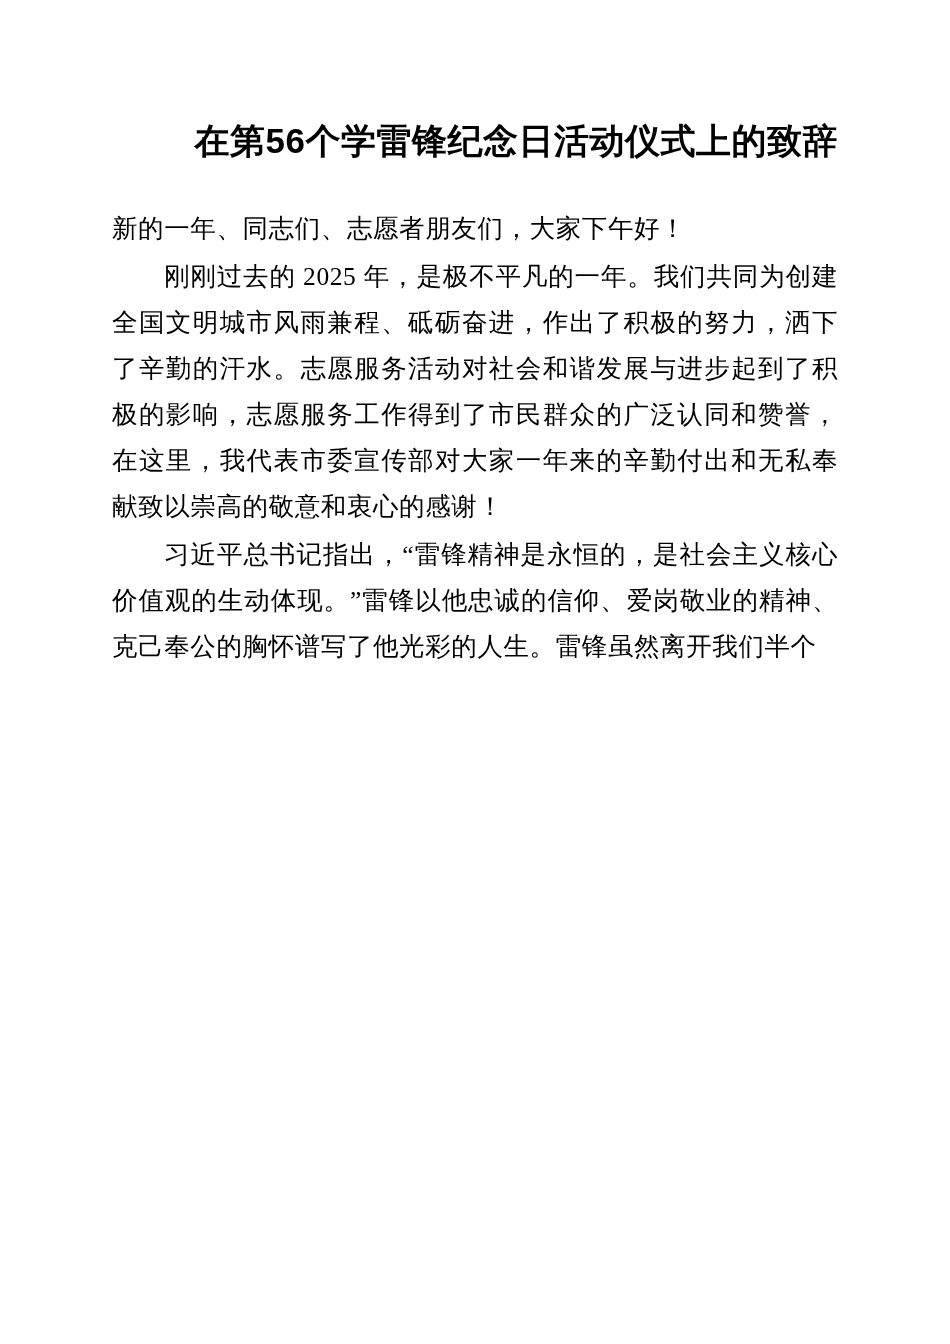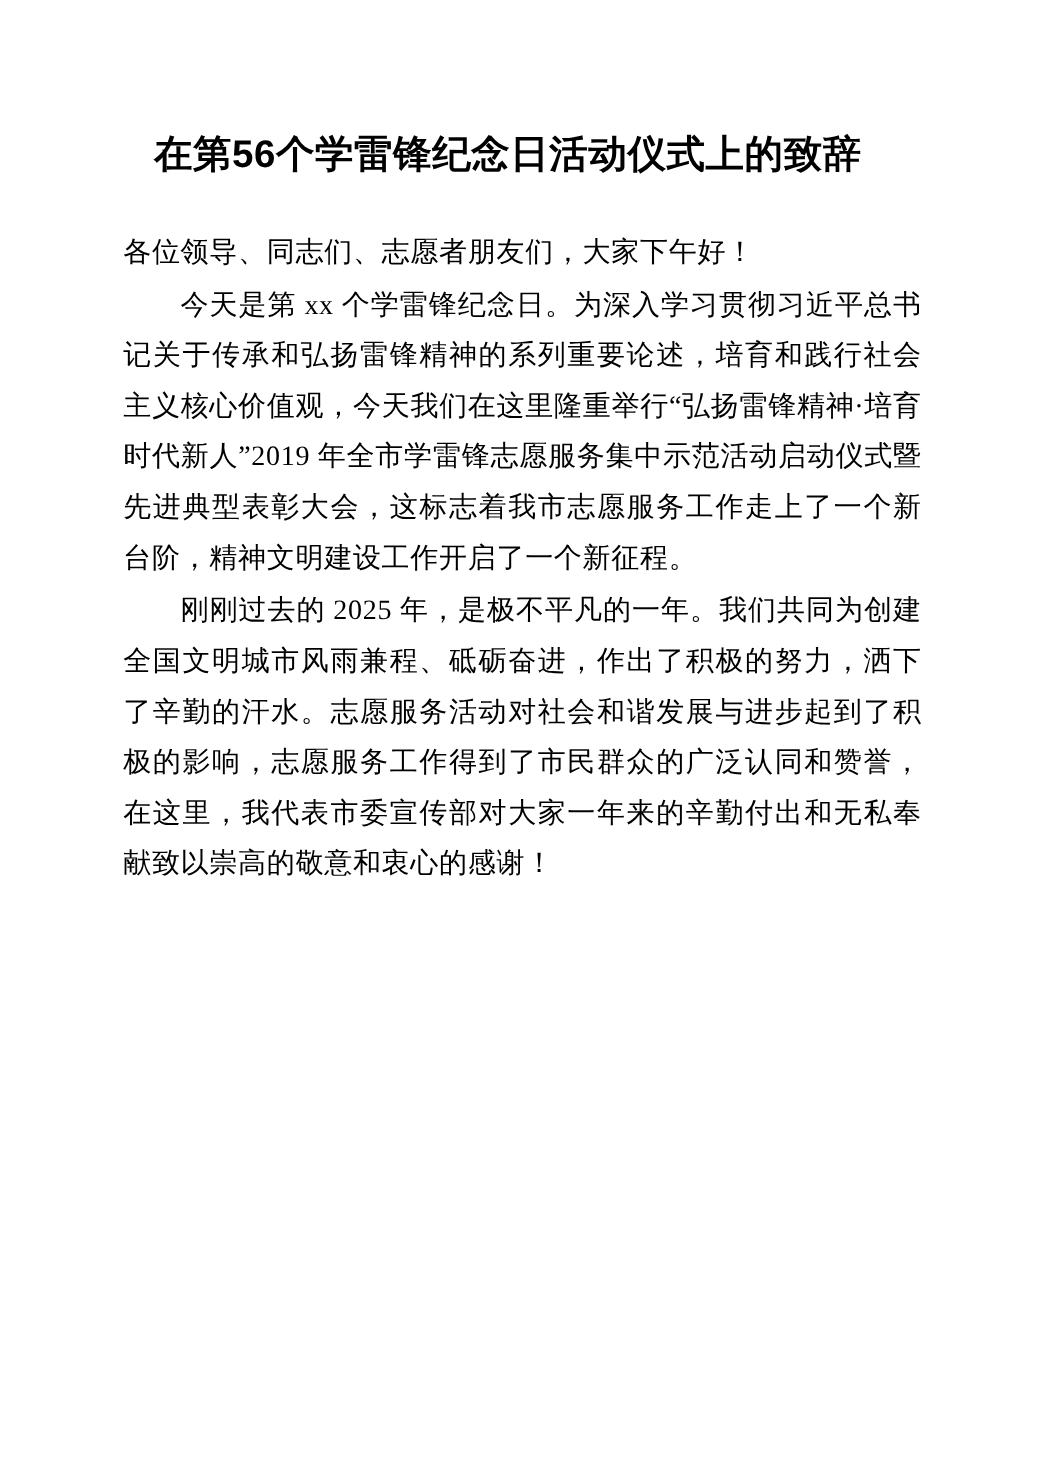--- a/index.html
+++ b/index.html
@@ -21,21 +21,21 @@
     padding: 118px 112px 0 112px;
     background: #ffffff;
     position: relative;
   }
   .doc-title {
     font-family: "Liberation Sans", "DejaVu Sans", sans-serif;
     font-weight: bold;
     font-size: 35px;
     line-height: 1.3;
     letter-spacing: 0.5px;
-    text-align: left;
+    text-align: right;
     margin: 0 0 42px 28px;
     color: #000;
   }
   .para {
     font-size: 25.5px;
     line-height: 46px;
     text-align: justify;
     text-justify: inter-ideograph;
     margin: 0 0 2px 0;
     letter-spacing: 0.6px;
@@ -45,16 +45,16 @@
   .para.indent {
     text-indent: 52px;
   }
 </style>
 </head>
 <body>
 
 <div class="page">
   <h1 class="doc-title">在第56个学雷锋纪念日活动仪式上的致辞</h1>
 
-  <p class="para">各位领导、同志们、志愿者朋友们，大家下午好！</p>
-  <p class="para indent">今天是第 xx 个学雷锋纪念日。为深入学习贯彻习近平总书记关于传承和弘扬雷锋精神的系列重要论述，培育和践行社会主义核心价值观，今天我们在这里隆重举行“弘扬雷锋精神·培育时代新人”2019 年全市学雷锋志愿服务集中示范活动启动仪式暨先进典型表彰大会，这标志着我市志愿服务工作走上了一个新台阶，精神文明建设工作开启了一个新征程。</p>
+  <p class="para">新的一年、同志们、志愿者朋友们，大家下午好！</p>
   <p class="para indent">刚刚过去的 2025 年，是极不平凡的一年。我们共同为创建全国文明城市风雨兼程、砥砺奋进，作出了积极的努力，洒下了辛勤的汗水。志愿服务活动对社会和谐发展与进步起到了积极的影响，志愿服务工作得到了市民群众的广泛认同和赞誉，在这里，我代表市委宣传部对大家一年来的辛勤付出和无私奉献致以崇高的敬意和衷心的感谢！</p>
+  <p class="para indent">习近平总书记指出，“雷锋精神是永恒的，是社会主义核心价值观的生动体现。”雷锋以他忠诚的信仰、爱岗敬业的精神、克己奉公的胸怀谱写了他光彩的人生。雷锋虽然离开我们半个</p>
 </div>
 
 </body></html>

